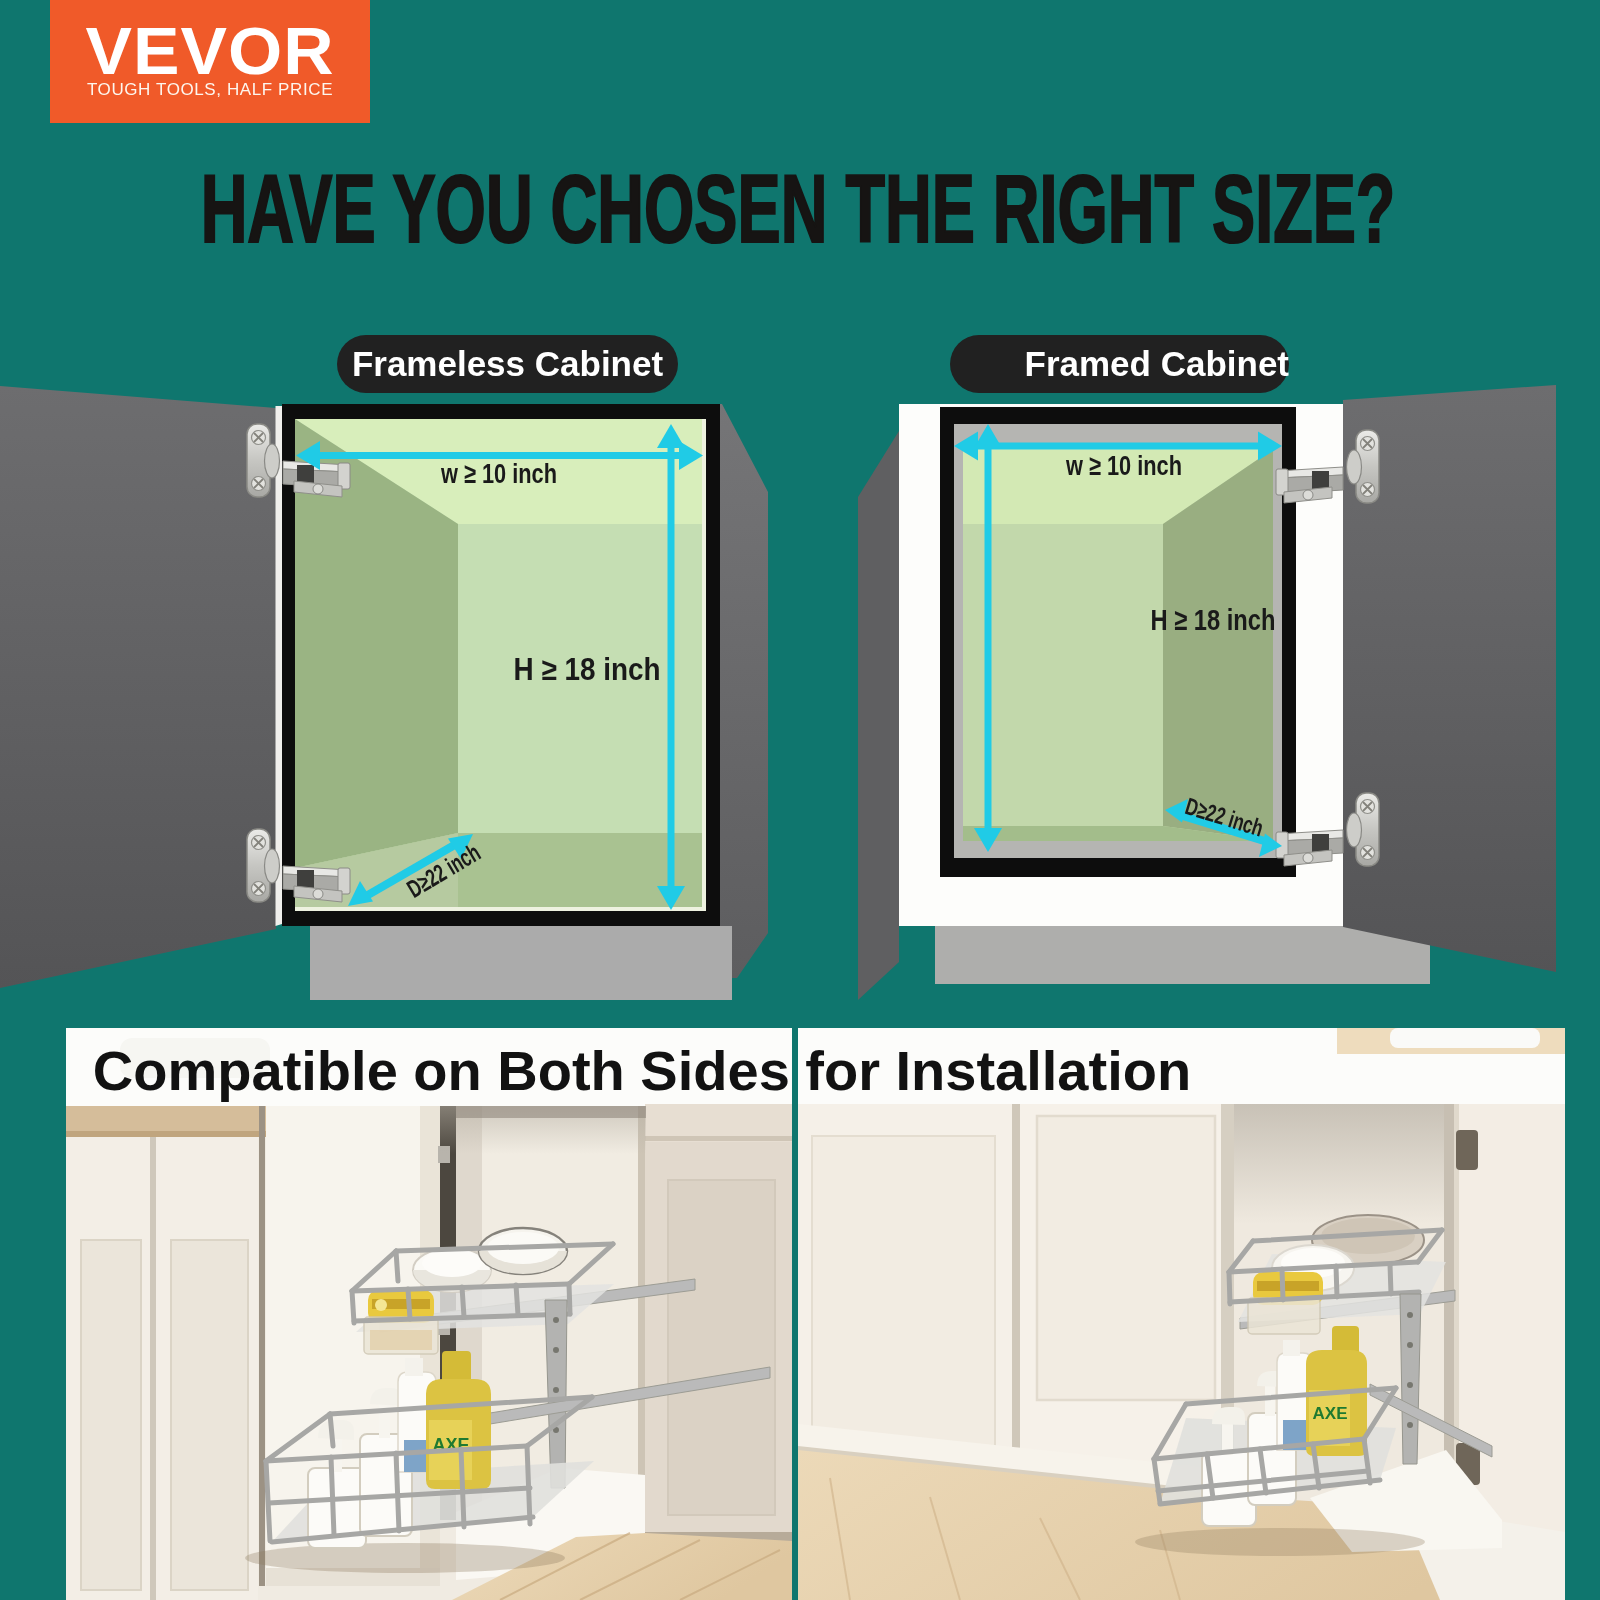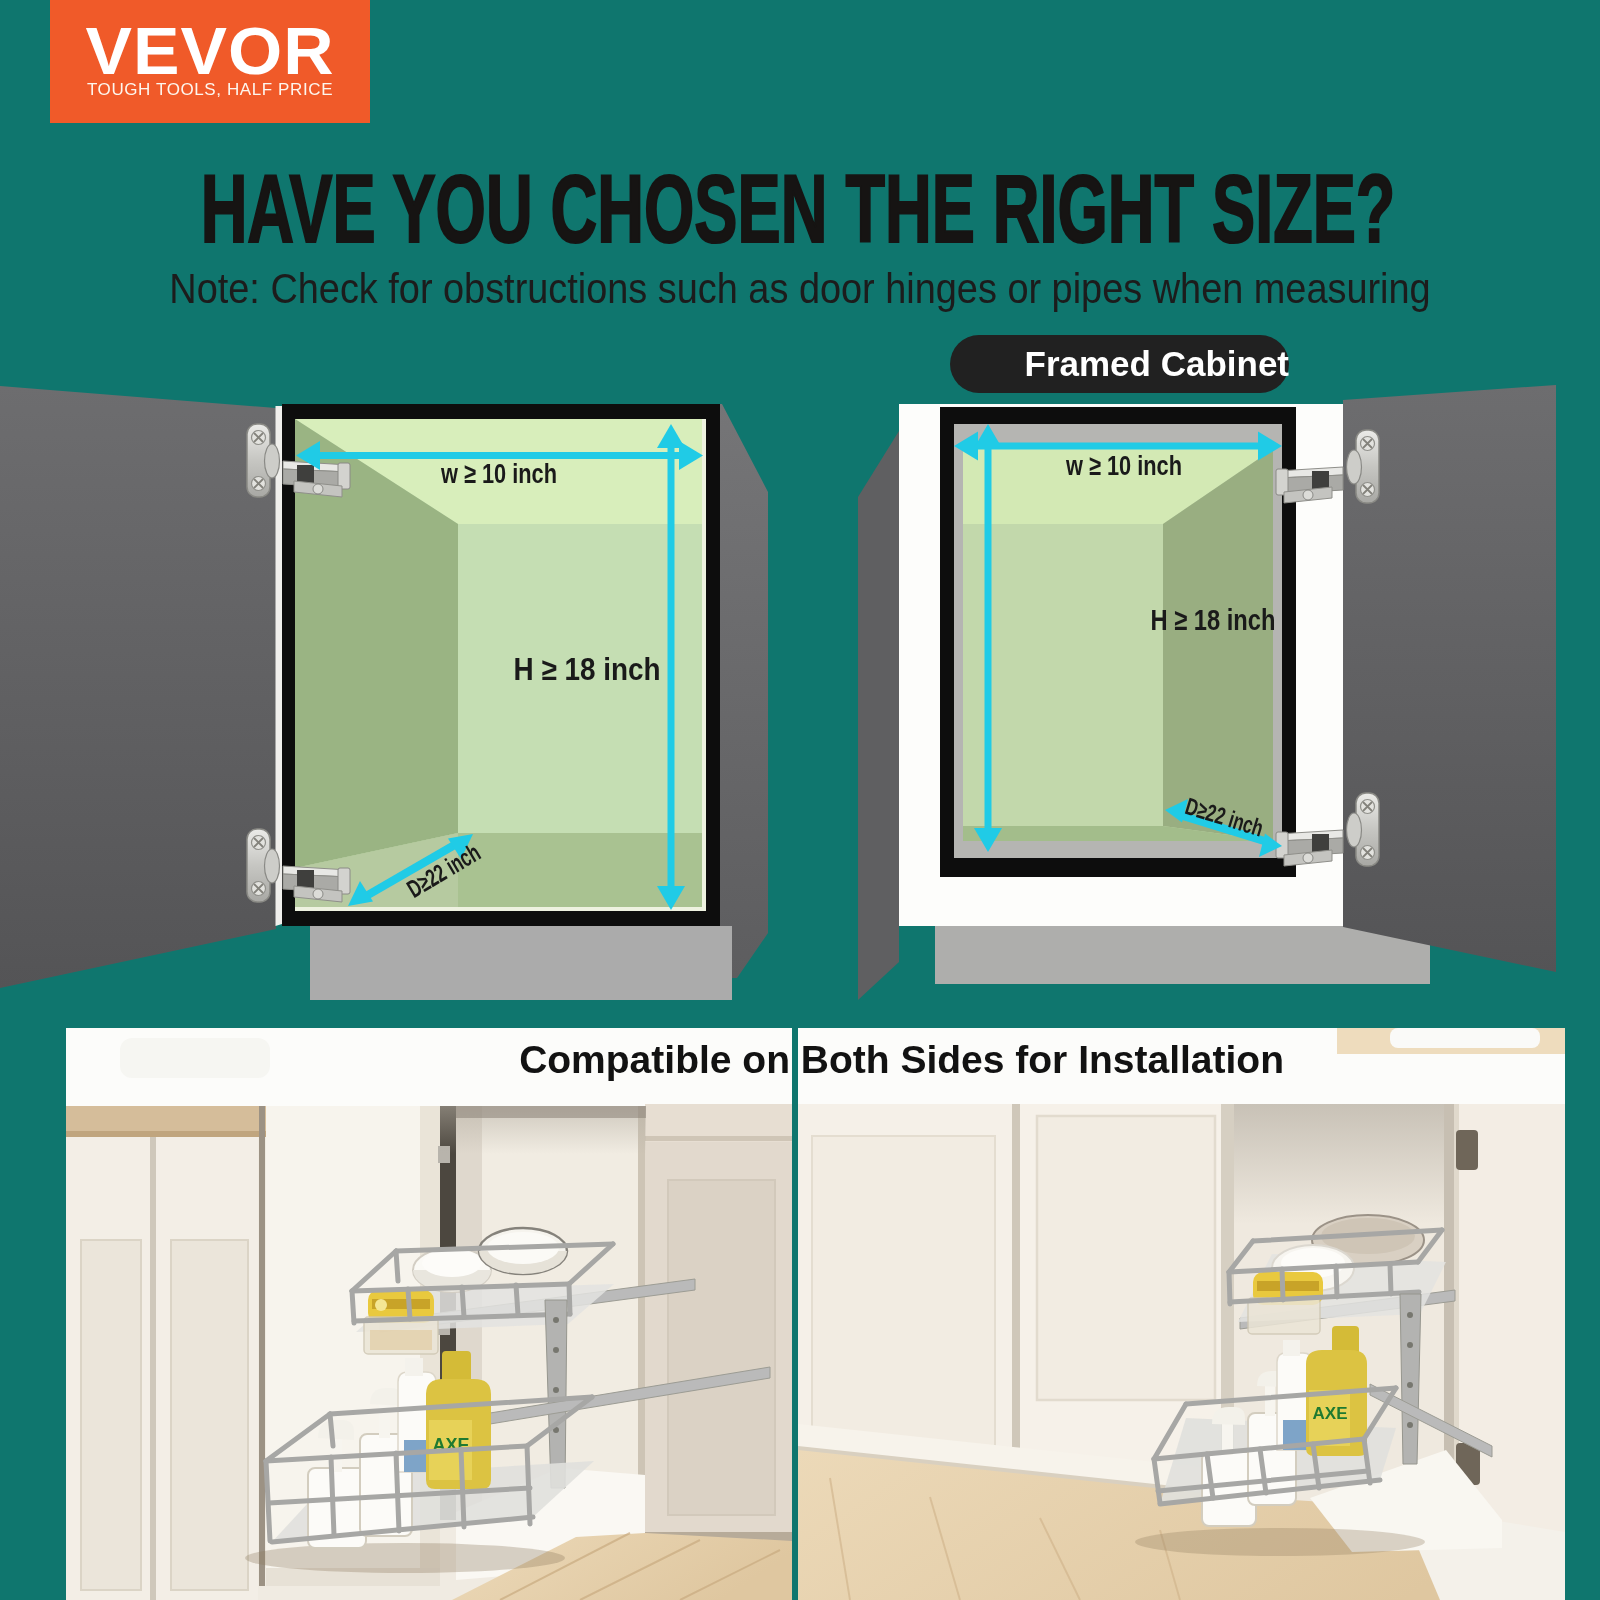--- a/index.html
+++ b/index.html
@@ -14,24 +14,22 @@
 <div class="abs" style="left:50px;top:0;width:320px;height:123px;background:#f05a29;"></div>
 
 <div class="abs" style="left:50px;top:12px;width:320px;text-align:center;color:#fff;font-weight:bold;font-size:67px;letter-spacing:1px;transform:scaleX(1.04);transform-origin:center;">VEVOR</div>
 
 <div class="abs" style="left:50px;top:80px;width:320px;text-align:center;color:#fdf6ee;font-weight:normal;font-size:17px;letter-spacing:0.6px;">TOUGH TOOLS, HALF PRICE</div>
 
 <div class="abs" style="left:0;top:154px;width:1464px;">
       <div style="width:2400px;margin-left:-402px;text-align:center;font-weight:bold;font-size:96px;color:#161413;-webkit-text-stroke:2.2px #161413;transform:scaleX(0.674);transform-origin:1200px 50%;white-space:nowrap;">HAVE YOU CHOSEN THE RIGHT SIZE?</div>
     </div>
 
-<div class="abs" style="left:0;top:265px;width:1600px;">
-      <div style="width:2400px;margin-left:-400px;text-align:center;font-size:42px;color:#1c1c1c;transform:scaleX(0.902);transform-origin:1200px 50%;white-space:nowrap;">Note: Check for obstructions such as door hinges or pipes when measuring</div>
-    </div>
-
+
+<div class="abs" style="left:337px;top:335px;width:341px;height:58px;background:#212121;border-radius:29px;color:#fff;font-weight:bold;font-size:35px;text-align:center;line-height:57px;">Frameless Cabinet</div>
 
 <div class="abs" style="left:950px;top:335px;width:339px;height:58px;background:#212121;border-radius:29px;color:#fff;font-weight:bold;font-size:35px;text-align:right;line-height:57px;">Framed Cabinet</div>
 
 <svg class="abs" style="left:0;top:0;" width="1600" height="1600" viewBox="0 0 1600 1600">
   <defs>
     <linearGradient id="doorG" x1="0" y1="0" x2="0" y2="1">
       <stop offset="0" stop-color="#6d6d6f"></stop>
           <stop offset="1" stop-color="#545456"></stop>
     </linearGradient>
     <linearGradient id="bodyG" x1="0" y1="0" x2="0" y2="1">
@@ -428,15 +426,15 @@
     <line x1="1158" y1="1491" x2="1368" y2="1471"></line>
     <line x1="1154" y1="1459" x2="1160" y2="1503"></line>
     <line x1="1207" y1="1454" x2="1213" y2="1498"></line>
     <line x1="1260" y1="1449" x2="1266" y2="1493"></line>
     <line x1="1313" y1="1444" x2="1319" y2="1488"></line>
     <line x1="1364" y1="1439" x2="1370" y2="1483"></line>
     <line x1="1160" y1="1504" x2="1380" y2="1480"></line>
   </g>
 </svg>
 
-<div class="abs" style="left:0;top:1038px;width:1284px;text-align:right;font-size:39px;font-weight:bold;color:#121212;z-index:5;">Compatible on Both Sides for Installation</div>
+<div class="abs" style="left:0;top:1038px;width:1284px;text-align:center;font-size:56px;font-weight:bold;color:#121212;z-index:5;">Compatible on Both Sides for Installation</div>
 
 </div>
 
 </body></html>

